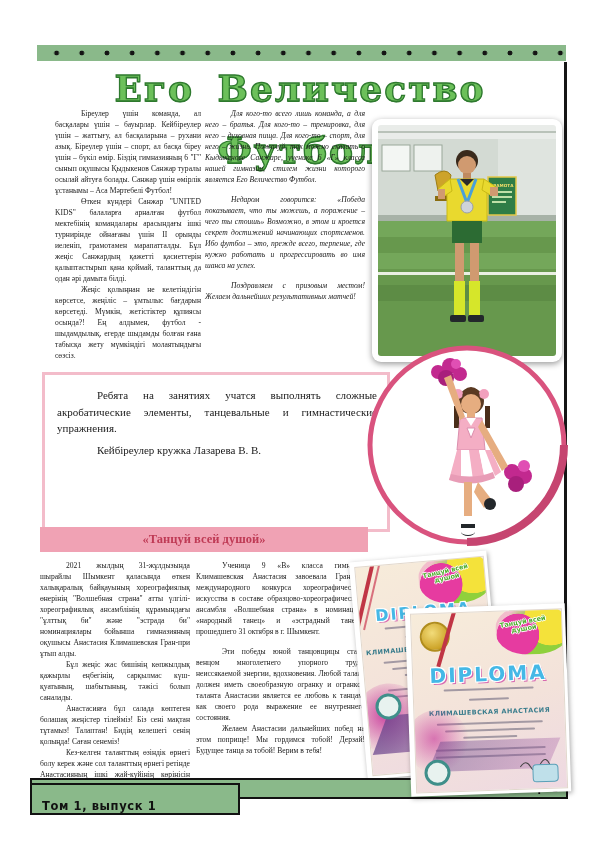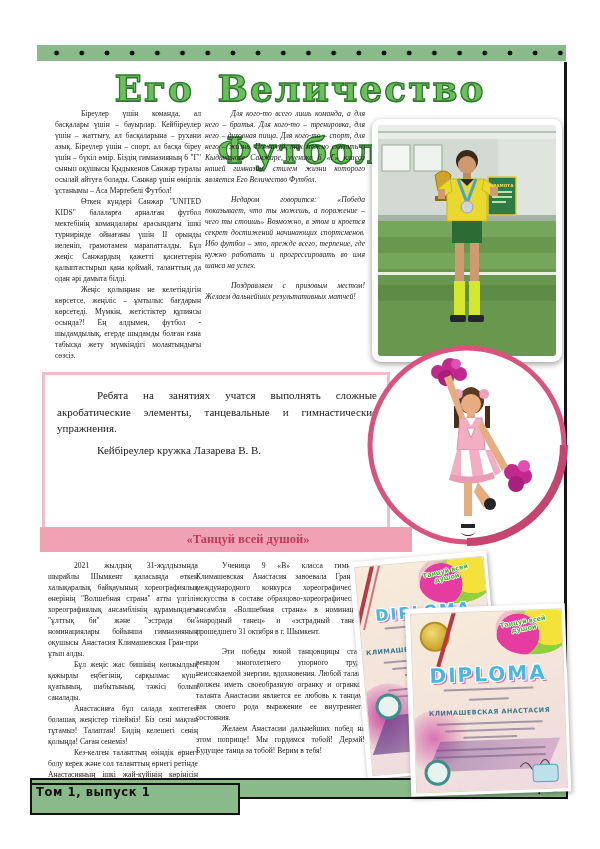--- a/index.html
+++ b/index.html
@@ -16,41 +16,41 @@
          text-shadow:0 1px 0 #2f7a2f;}
   .vline{position:absolute;left:564px;top:62px;width:3px;height:727px;background:#161616;}
   .hline{position:absolute;left:37px;top:785px;width:529px;height:4px;background:#161616;}
 
   
   .col{position:absolute;font-size:7.6px;line-height:11px;text-align:justify;}
   .col p{margin:0;text-indent:26px;}
   .col p.sp{margin-top:9px;}
   .col-tl{left:55px;top:108px;width:146px;}
   .col-tr{left:205px;top:108px;width:160px;font-style:italic;}
-  .col-bl{left:48px;top:560px;width:150px;}
+  .col-bl{left:40px;top:560px;width:150px;}
   .col-br{left:196px;top:560px;width:169px;}
 
   
   .photo-frame{position:absolute;left:372px;top:119px;width:178px;height:231px;background:#fff;
                padding:6px;border-radius:9px;box-shadow:0 2px 6px rgba(0,0,0,.4);}
   .photo-frame svg{display:block;border-radius:3px;}
 
   
   .cheer-box{position:absolute;left:42px;top:372px;width:320px;height:142px;background:#fff;
              border:3px solid #f3bcca;padding:12px 10px 0 12px;font-size:11px;line-height:16.5px;}
   .cheer-box p{margin:0 0 5px 0;text-indent:40px;text-align:justify;}
   .cheer-box b{font-weight:bold;}
 
   
   .circle-photo{position:absolute;left:366px;top:344px;width:202px;height:202px;}
 
   
   .dance-header{position:absolute;left:40px;top:527px;width:328px;height:25px;background:#f0a2b4;
                 display:flex;align-items:center;justify-content:center;
-                font-weight:bold;font-size:12.5px;color:#bf3a55;font-family:"Liberation Serif",serif;padding-left:44px;}
+                font-weight:bold;font-size:12.5px;color:#bf3a55;font-family:"Liberation Serif",serif;}
 
   
   .diploma{position:absolute;background:#fff;padding:5px;box-shadow:1px 2px 5px rgba(0,0,0,.35);}
   .dip-back{left:358px;top:556px;width:128px;height:208px;transform:rotate(-5deg);}
   .dip-front{left:408px;top:606px;width:150px;height:178px;transform:rotate(-2deg);z-index:3;}
   .dip-inner{position:relative;width:100%;height:100%;overflow:hidden;border:1px solid #e2d8cd;
              background:linear-gradient(160deg,#f7ecda 0%,#f3e2da 55%,#eed9e2 100%);}
   .dip-title{position:absolute;left:0;width:100%;text-align:center;font-family:"DejaVu Sans",sans-serif;
              font-weight:bold;color:#45b8e6;letter-spacing:2px;
              text-shadow:-1px -1px 0 #fff,1px -1px 0 #fff,-1px 1px 0 #fff,1px 1px 0 #fff,2px 2px 0 #d86ab0;}
@@ -79,22 +79,22 @@
   .splash-magenta{background:radial-gradient(circle at 45% 45%,rgba(197,42,150,.85),rgba(197,42,150,0) 70%);}
   .streak-purple{position:absolute;background:linear-gradient(100deg,rgba(104,70,140,.75),rgba(160,80,160,.5));
                  transform:skewX(-25deg);}
 
   
   .footer-bar{position:absolute;left:30px;top:778px;width:538px;height:21px;background:#8ab98a;
               border:2px solid #121212;box-sizing:border-box;display:flex;align-items:center;
               justify-content:flex-end;padding-right:7px;
               font-family:"DejaVu Sans",sans-serif;font-weight:bold;font-size:10px;color:#111;}
   .volume-box{position:absolute;left:30px;top:783px;width:210px;height:32px;background:#8ab98a;
-              border:2px solid #121212;box-sizing:border-box;display:flex;align-items:flex-start;
-              padding-left:4px;font-family:"DejaVu Sans",sans-serif;font-weight:bold;
+              border:2px solid #121212;box-sizing:border-box;display:flex;align-items:flex-end;
+              padding-left:10px;font-family:"DejaVu Sans",sans-serif;font-weight:bold;
               font-size:11.5px;letter-spacing:.6px;color:#111;z-index:4;}
 </style>
 </head>
 <body>
 
 <div class="page">
 
   <div class="top-bar"></div>
   <h1 class="title">Его Величество Футбол</h1>
   <div class="vline"></div>

